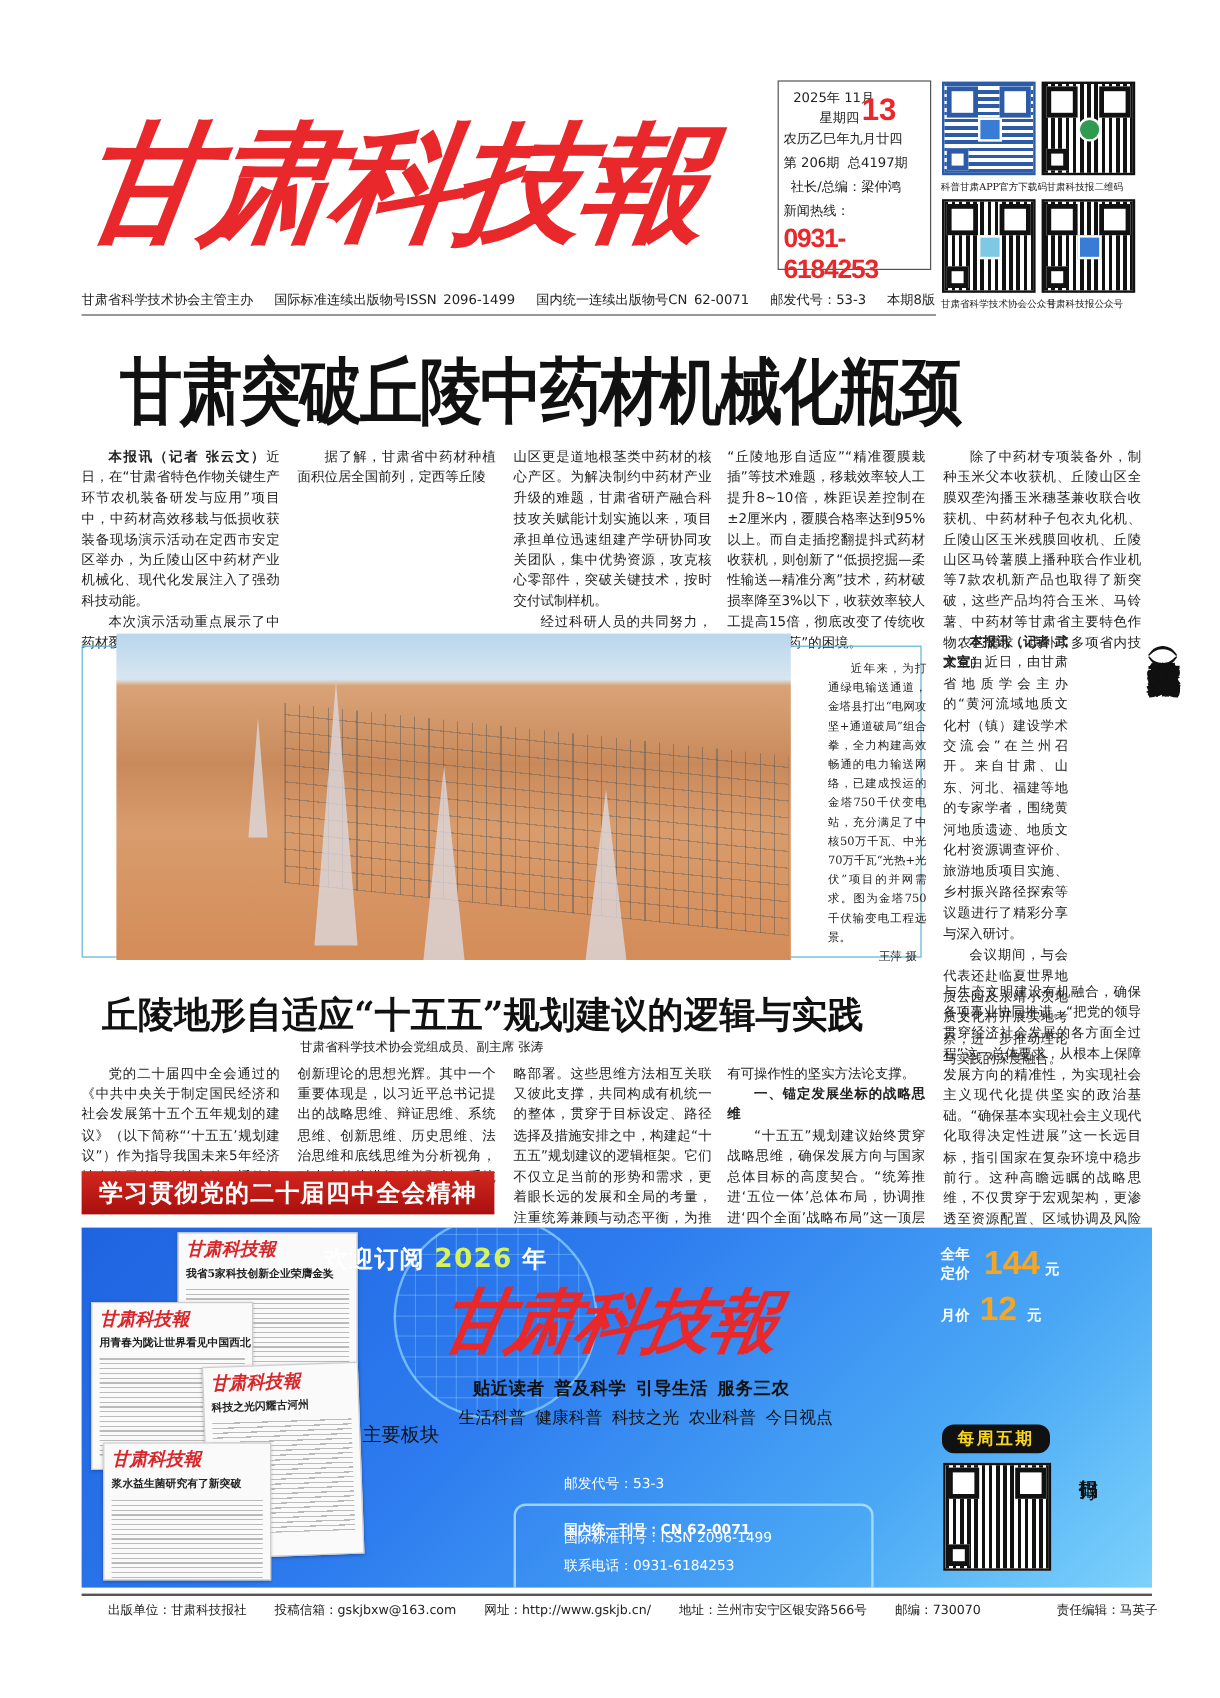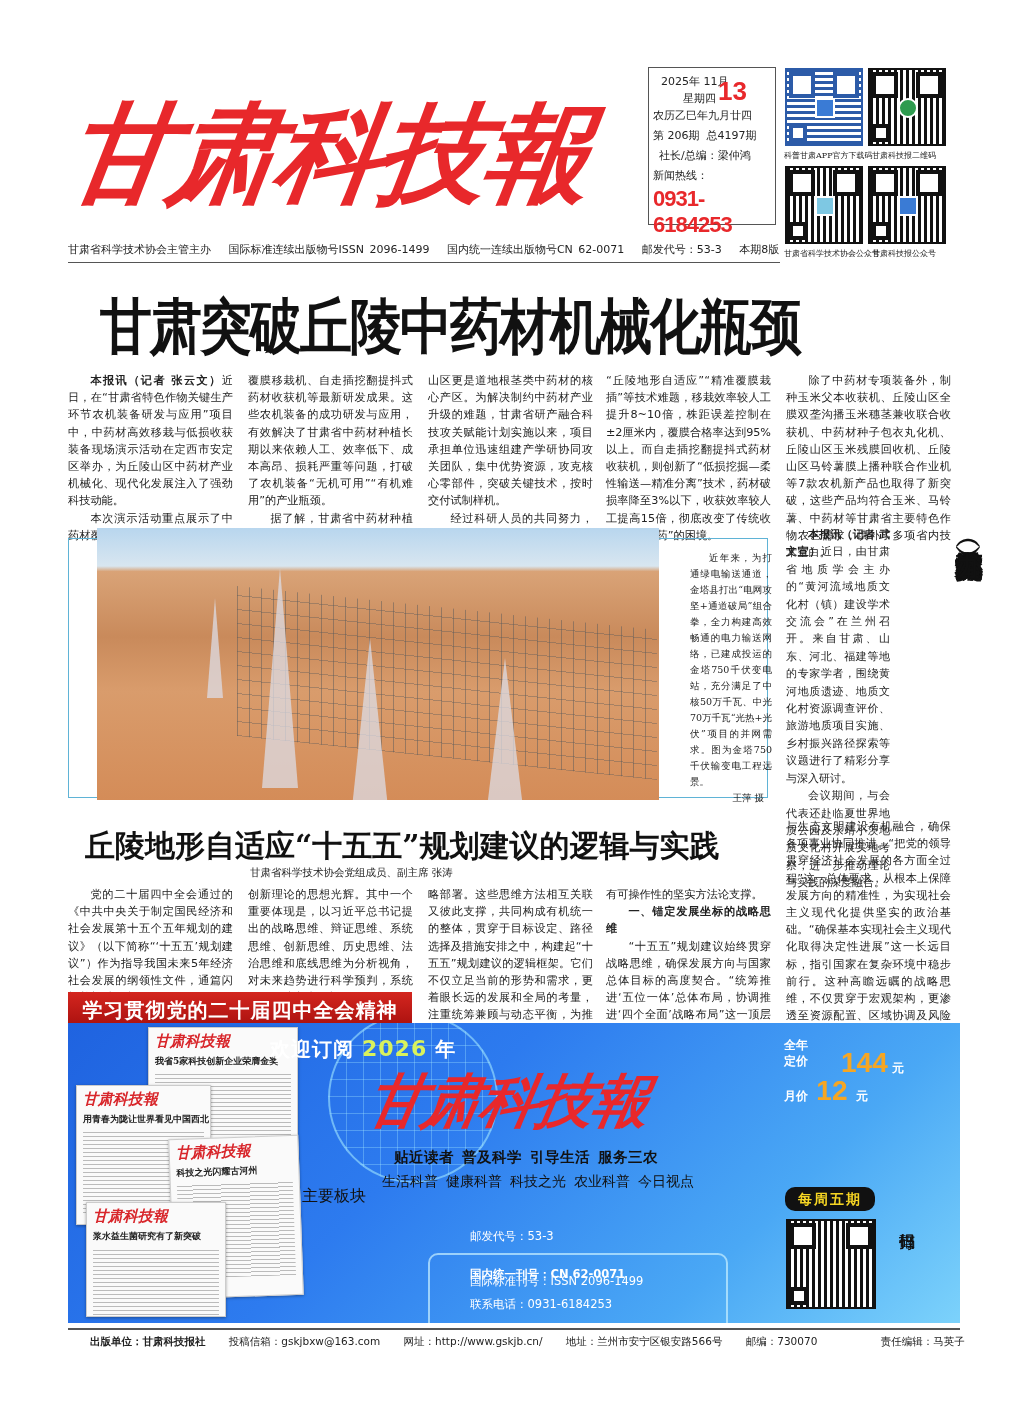--- a/index.html
+++ b/index.html
@@ -30,21 +30,21 @@
   .col b { font-weight:bold; }
   .photo { left:97px; top:528px; width:562px; height:272px; overflow:hidden;
     background:linear-gradient(180deg,#b8d6ee 0%, #d8e6f0 14%, #d9a377 16%, #c98a5b 40%, #d99c6c 60%, #d48c58 100%); }
   .photo .tower { position:absolute; width:0; height:0; border-left:18px solid transparent; border-right:18px solid transparent; border-bottom:200px solid rgba(220,220,230,0.75); }
   .photo .grid { position:absolute; left:140px; top:80px; width:420px; height:150px; background:repeating-linear-gradient(90deg, rgba(90,90,90,.5) 0 1px, transparent 1px 12px), repeating-linear-gradient(0deg, rgba(90,90,90,.4) 0 1px, transparent 1px 14px); transform:skewY(6deg); }
   .photoframe { left:68px; top:538px; width:700px; height:260px; border:1px solid #5fb3d6; }
   .caption { left:690px; top:550px; width:82px; font-family:"DejaVu Serif", serif; font-size:9.5px; line-height:16px; color:#222; }
   .vhead { left:895px; top:530px; width:90px; font-family:"DejaVu Serif", serif; font-weight:bold; font-size:27px; line-height:31px; color:#111; writing-mode:vertical-rl; height:280px; }
   .h2 { left:85px; top:826px; width:680px; font-family:"DejaVu Serif", serif; font-weight:bold; font-size:30px; color:#111; letter-spacing:0px; white-space:nowrap; }
   .byline { left:250px; top:866px; font-family:"DejaVu Serif", serif; font-size:10.5px; color:#222; white-space:nowrap; }
-  .redbanner { left:68px; top:976px; width:344px; height:36px; background:linear-gradient(180deg,#d4261f,#a8100e); color:#fff; font-weight:bold; font-size:20px; text-align:center; line-height:36px; letter-spacing:1px;margin-top:16px; }
+  .redbanner { left:68px; top:976px; width:344px; height:36px; background:linear-gradient(180deg,#d4261f,#a8100e); color:#fff; font-weight:bold; font-size:20px; text-align:center; line-height:36px; letter-spacing:1px; }
   .ad { left:68px; top:1023px; width:892px; height:300px; background:linear-gradient(135deg,#1f63e0 0%,#2d7bef 40%,#4aa8f5 75%,#7cd2fb 100%); overflow:hidden; }
   .ad .globe { position:absolute; left:260px; top:-10px; width:170px; height:170px; border-radius:50%; border:2px solid rgba(160,230,255,.6); background:repeating-linear-gradient(0deg, transparent 0 16px, rgba(160,230,255,.35) 16px 17px), repeating-linear-gradient(90deg, transparent 0 16px, rgba(160,230,255,.35) 16px 17px); }
   .ad .circuit { position:absolute; left:360px; top:230px; width:300px; height:90px; border:2px solid rgba(200,240,255,.7); border-radius:10px; }
   .adpapers { position:absolute; left:8px; top:4px; width:220px; height:290px; }
   .paper { position:absolute; background:#fafafa; border:1px solid #ccc; box-shadow:0 1px 3px rgba(0,0,0,.35); }
   .paper .pl { color:#d8262b; font-family:"DejaVu Serif", serif; font-weight:bold; font-style:italic; font-size:15px; padding:4px 6px; white-space:nowrap; }
   .paper .pt { font-family:"DejaVu Serif", serif; font-weight:bold; font-size:9px; color:#222; padding:0 6px; white-space:nowrap; }
   .paper .lines { margin:4px 6px; height:60%; background:repeating-linear-gradient(0deg,#bbb 0 1px,transparent 1px 4px); }
   .adtxt { position:absolute; white-space:nowrap; }
   .ad-welcome { left:202px; top:13px; color:#fff; font-weight:bold; font-size:20px; letter-spacing:1px; }
@@ -111,21 +111,20 @@
 </div>
 <div class="abs rule" style="left:68px;top:262px;width:712px;"></div>
 
 <div class="abs headline">甘肃突破丘陵中药材机械化瓶颈</div>
 
 <div class="abs col" style="left:68px;top:372px;width:165px;">
   <p><b>本报讯（记者 张云文）</b><span>近日，在“甘肃省特色作物关键生产环节农机装备研发与应用”项目中，中药材高效移栽与低损收获装备现场演示活动在定西市安定区举办，为丘陵山区中药材产业机械化、现代化发展注入了强劲科技动能。</span></p>
   <p>本次演示活动重点展示了中药材覆膜覆土立式移栽机、露头</p>
 </div>
 <div class="abs col" style="left:248px;top:372px;width:165px;">
-  <p style="text-indent:0">覆膜移栽机、自走插挖翻提抖式药材收获机等最新研发成果。这些农机装备的成功研发与应用，有效解决了甘肃省中药材种植长期以来依赖人工、效率低下、成本高昂、损耗严重等问题，打破了农机装备“无机可用”“有机难用”的产业瓶颈。</p>
   <p>据了解，甘肃省中药材种植面积位居全国前列，定西等丘陵</p>
 </div>
 <div class="abs col" style="left:428px;top:372px;width:165px;">
   <p style="text-indent:0">山区更是道地根茎类中药材的核心产区。为解决制约中药材产业升级的难题，甘肃省研产融合科技攻关赋能计划实施以来，项目承担单位迅速组建产学研协同攻关团队，集中优势资源，攻克核心零部件，突破关键技术，按时交付试制样机。</p>
   <p>经过科研人员的共同努力，自走式中药材露头覆膜移栽机突破了</p>
 </div>
 <div class="abs col" style="left:606px;top:372px;width:165px;">
   <p style="text-indent:0">“丘陵地形自适应”“精准覆膜栽插”等技术难题，移栽效率较人工提升8~10倍，株距误差控制在±2厘米内，覆膜合格率达到95%以上。而自走插挖翻提抖式药材收获机，则创新了“低损挖掘—柔性输送—精准分离”技术，药材破损率降至3%以下，收获效率较人工提高15倍，彻底改变了传统收获“费力伤药”的困境。</p>
 </div>
 <div class="abs col" style="left:786px;top:372px;width:165px;">
@@ -212,31 +211,31 @@
   </div>
   <div class="adtxt ad-info" style="top:206px;">邮发代号：53-3</div>
   <div class="adtxt ad-info" style="top:244px;font-weight:bold;">国内统一刊号：CN 62-0071</div>
   <div class="adtxt ad-info" style="top:251px;">国际标准刊号：ISSN 2096-1499</div>
   <div class="adtxt ad-info" style="top:274px;">联系电话：0931-6184253</div>
 
   <div class="adtxt ad-price" style="left:716px;top:14px;line-height:16px;">
     <div>全年</div>
     <div>定价</div>
   </div>
-  <div class="adtxt ad-price" style="left:752px;top:24px;margin-left:21px;"><span class="big">144</span> <span>元</span></div>
+  <div class="adtxt ad-price" style="left:752px;top:14px;"><span class="big">144</span> <span>元</span></div>
   <div class="adtxt ad-price" style="left:716px;top:52px;"><span>月价</span>&nbsp;&nbsp;<span class="big">12</span>&nbsp;&nbsp;<span>元</span></div>
 
   <div class="adtxt weekly">每周五期</div>
   <div class="qr adqr" style="position:absolute;">
       <div class="c"></div>
     </div>
   <div class="adtxt scan">扫码订报</div>
 </div>
 
 <div class="abs footrule"></div>
 <div class="abs footer">
-  <span style="margin-left:22px;font-weight:bold;">出版单位：甘肃科技报社</span>
+  <span style="margin-left:22px;">出版单位：甘肃科技报社</span>
   <span>投稿信箱：gskjbxw@163.com</span>
   <span>网址：http://www.gskjb.cn/</span>
   <span>地址：兰州市安宁区银安路566号</span>
   <span>邮编：730070</span>
   <span style="margin-left:60px;">责任编辑：马英子</span>
 </div>
 
 </body></html>

